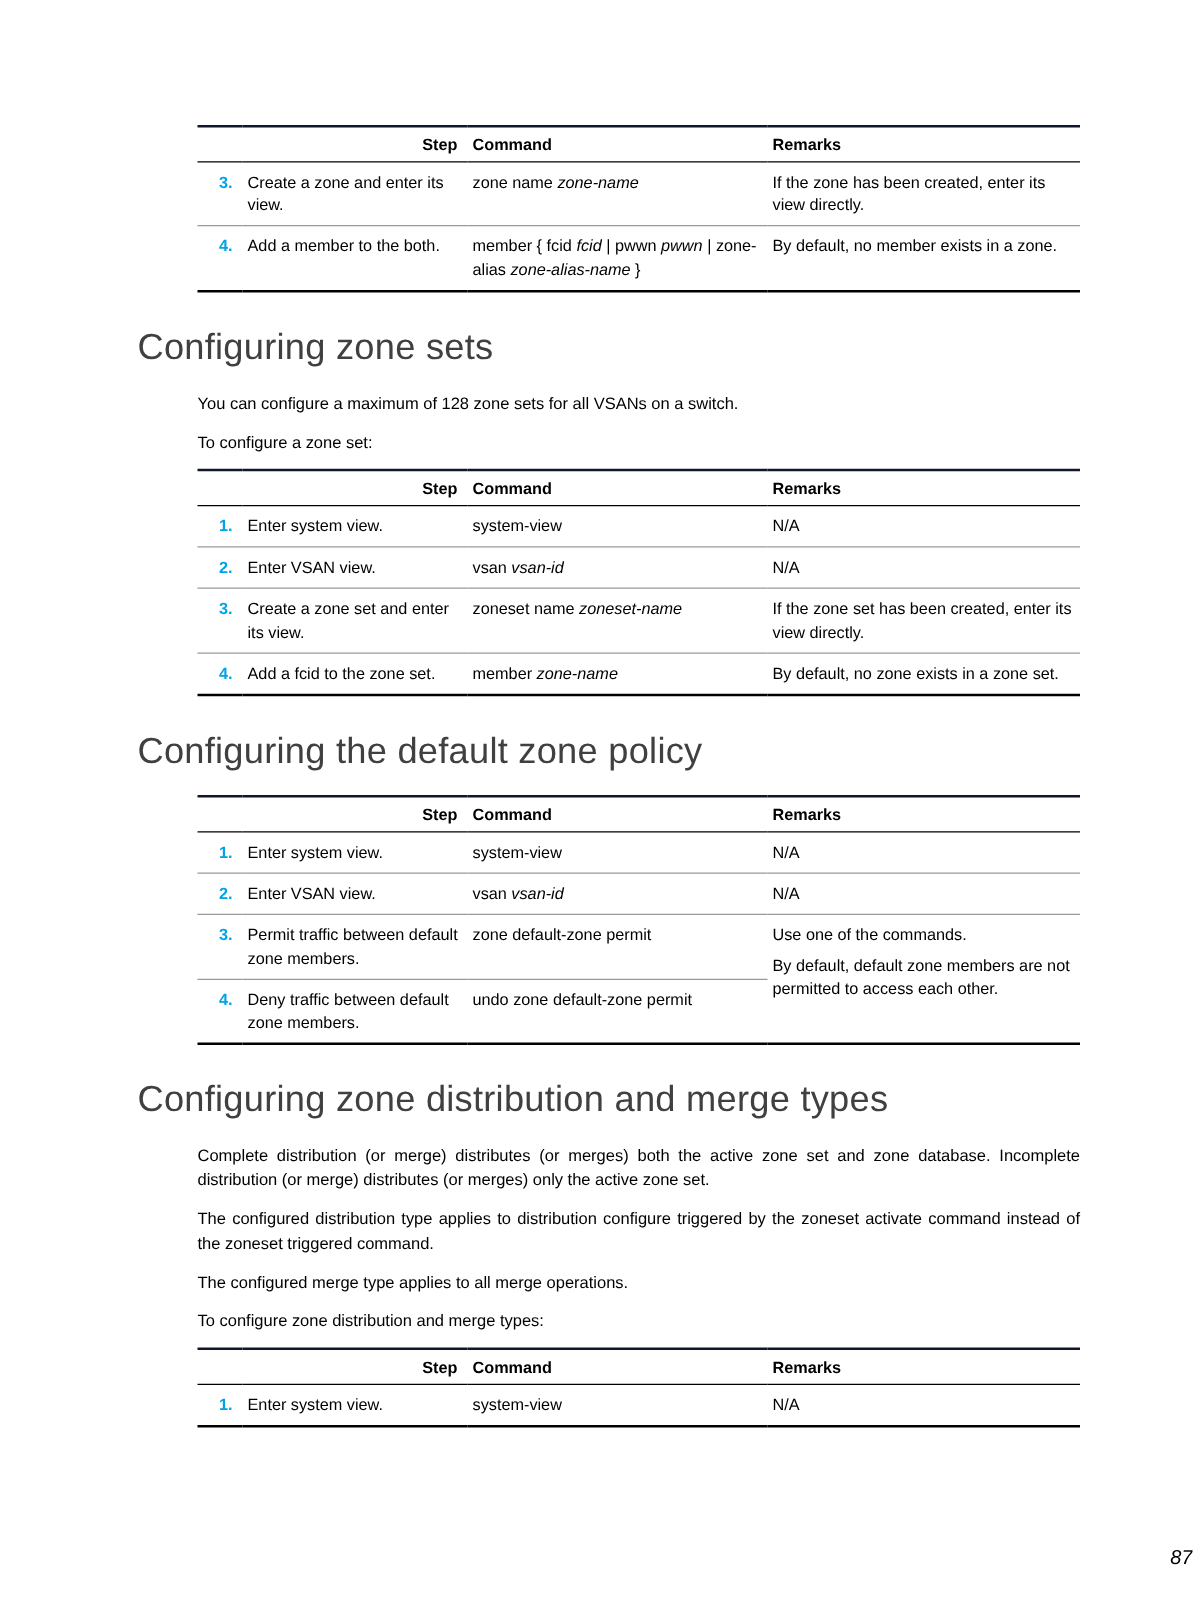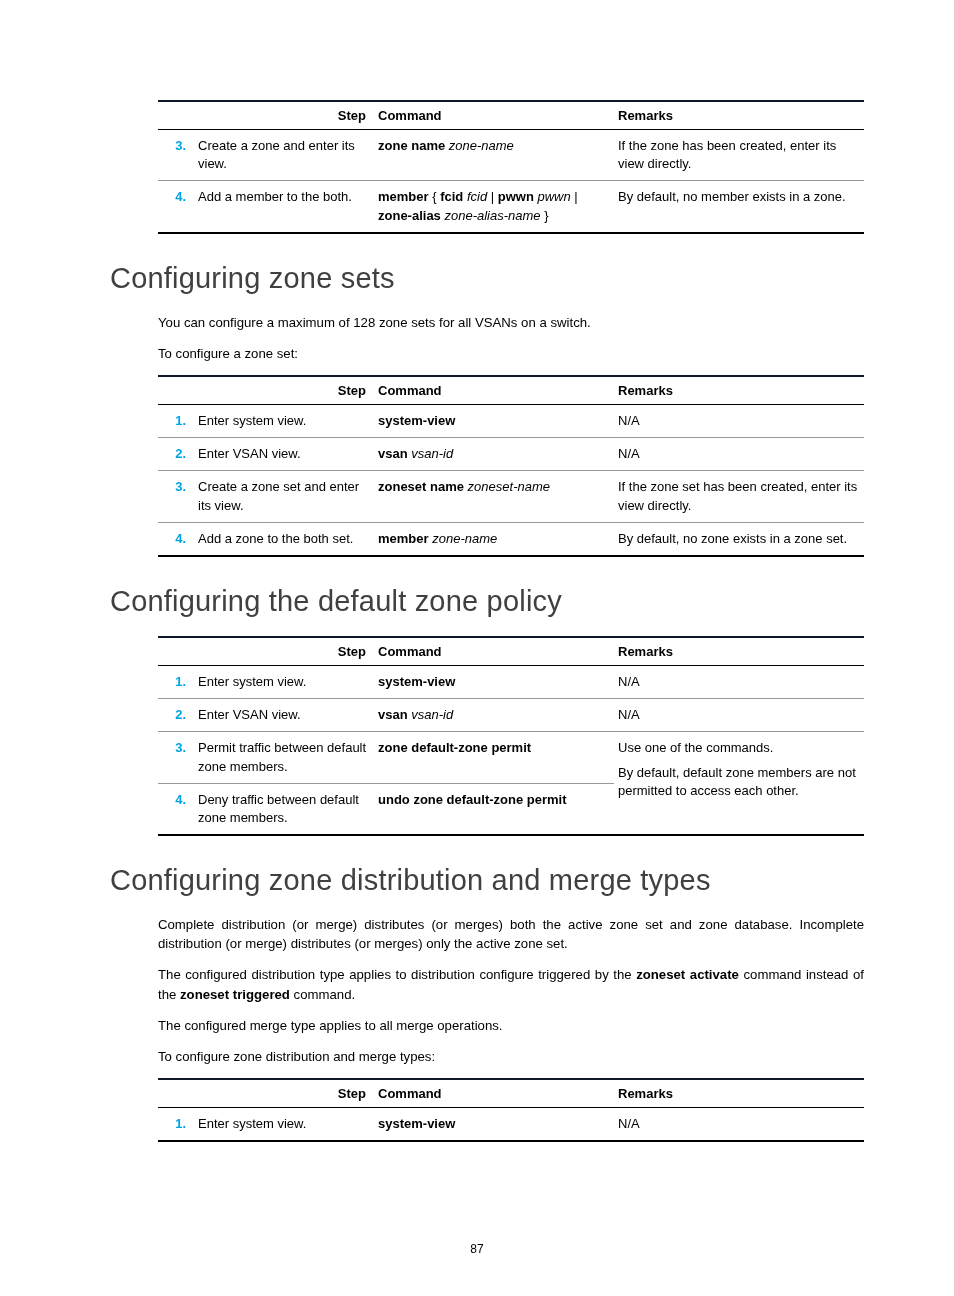--- a/index.html
+++ b/index.html
@@ -41,23 +41,23 @@
     font-size: 13px;
   }
   tbody tr { border-bottom: 1px solid #999; }
   tbody tr:last-child { border-bottom: 2px solid #000; }
   td { padding: 7px 4px; vertical-align: top; line-height: 1.4; font-size: 13px; }
   .col-stepnum { width: 36px; text-align: right; padding-right: 8px; }
   .col-step { width: 180px; }
   .col-cmd { width: 240px; }
   .col-rem { }
   .stepnum { color: #00a4e4; font-weight: bold; }
-  .cmd-bold { font-weight: bold; margin-top: 16px; }
+  .cmd-bold { font-weight: normal; margin-top: 16px; }
   .cmd-ital { font-style: italic; }
-  .page-num { position: absolute; bottom: 40px; left: 0; width: 100%; text-align: center; font-size: 12px; }
+  .page-num { position: absolute; bottom: 40px; left: 0; width: 100%; text-align: right; font-size: 16px; font-style: italic; }
 </style>
 </head>
 <body>
 
 <table>
   <thead>
       <tr>
     <th class="col-stepnum" colspan="2">Step</th>
     <th class="col-cmd">Command</th>
     <th class="col-rem">Remarks</th>
@@ -105,21 +105,21 @@
         <td class="col-rem">N/A</td>
       </tr>
       <tr>
         <td class="col-stepnum"><span class="stepnum">3.</span></td>
         <td class="col-step">Create a zone set and enter its view.</td>
         <td class="col-cmd"><span class="cmd-bold">zoneset name </span><span class="cmd-ital">zoneset-name</span></td>
         <td class="col-rem">If the zone set has been created, enter its view directly.</td>
       </tr>
       <tr>
         <td class="col-stepnum"><span class="stepnum">4.</span></td>
-        <td class="col-step">Add a zone to the both set.</td>
+        <td class="col-step">Add a fcid to the zone set.</td>
         <td class="col-cmd"><span class="cmd-bold">member </span><span class="cmd-ital">zone-name</span></td>
         <td class="col-rem">By default, no zone exists in a zone set.</td>
       </tr>
     </tbody>
 </table>
 
 <h1>Configuring the default zone policy</h1>
 
 <table>
   <thead>

